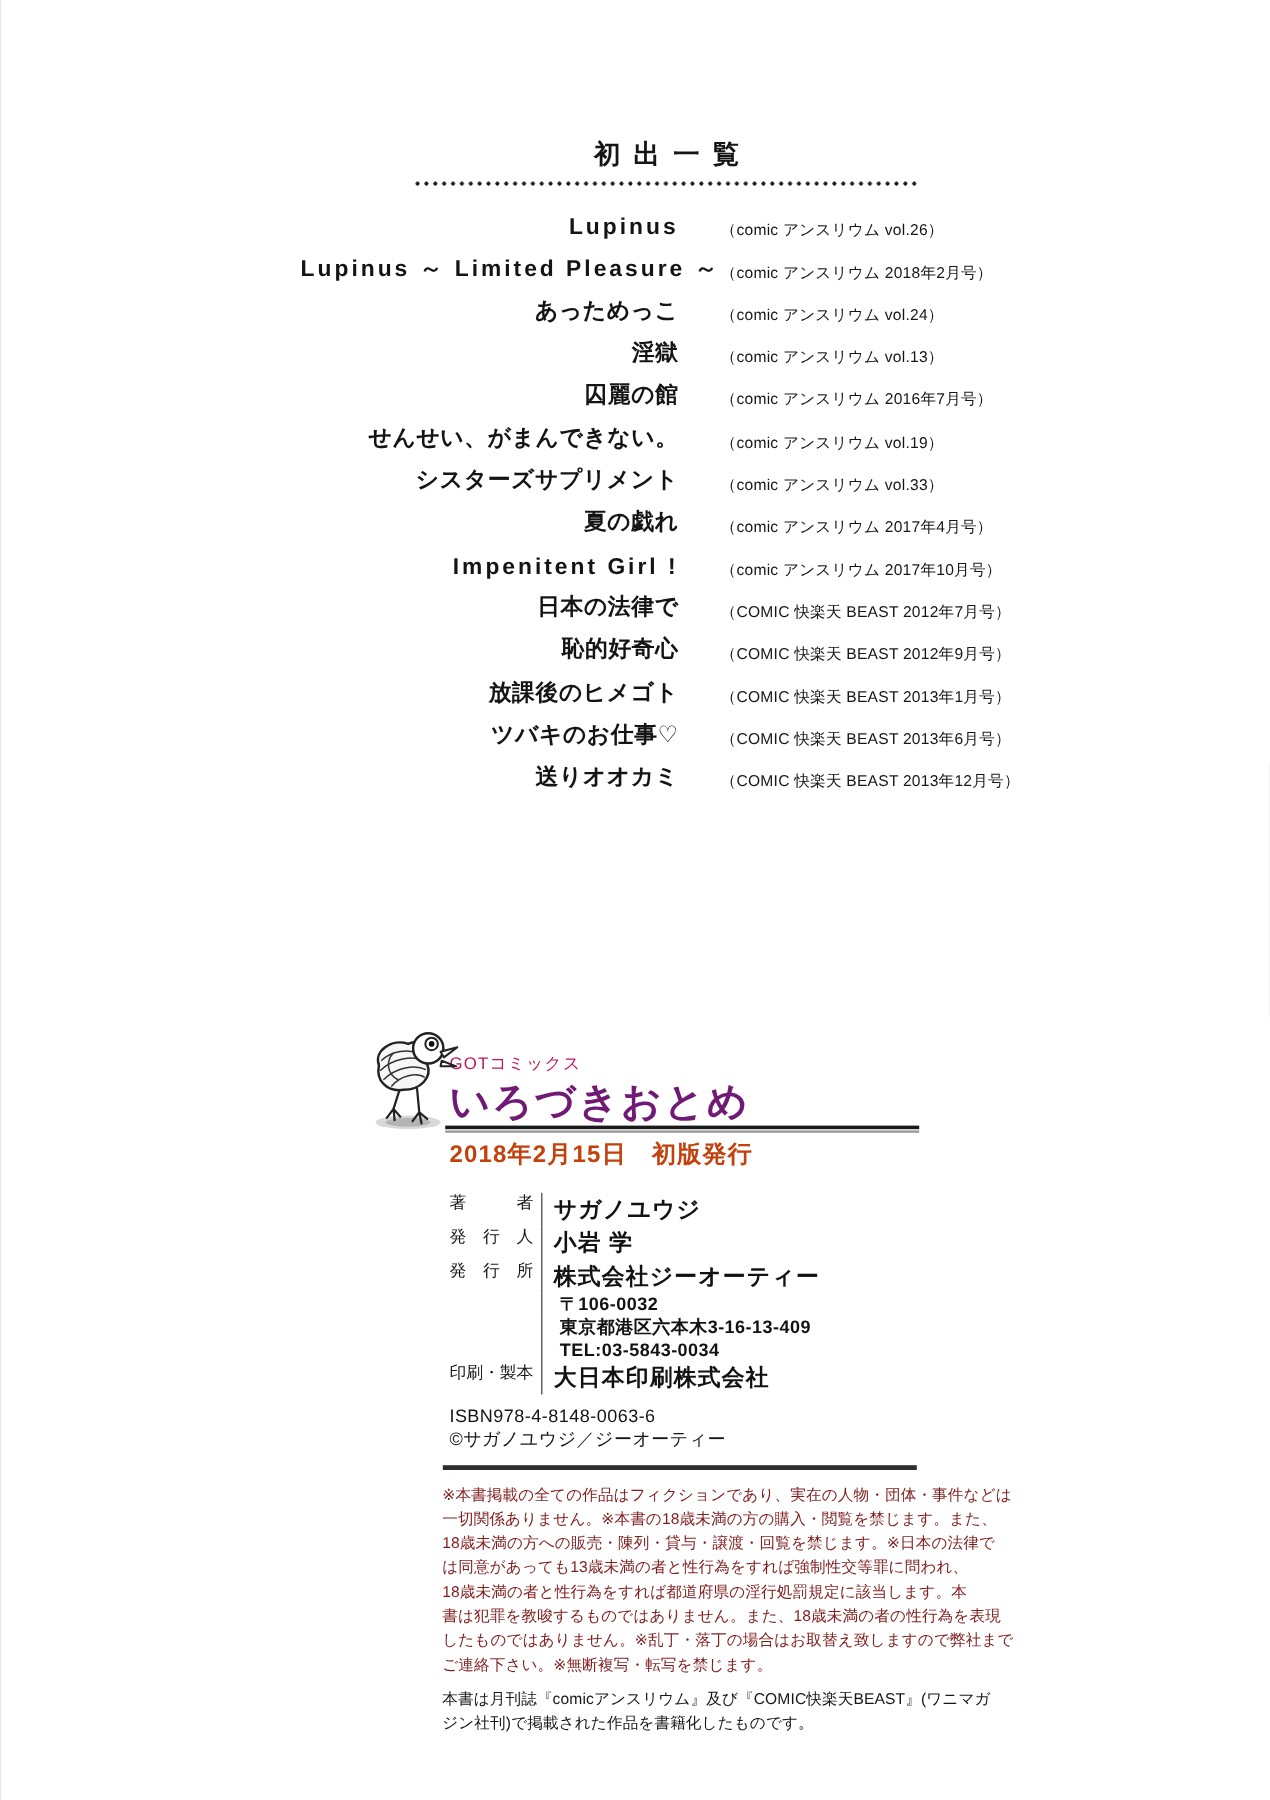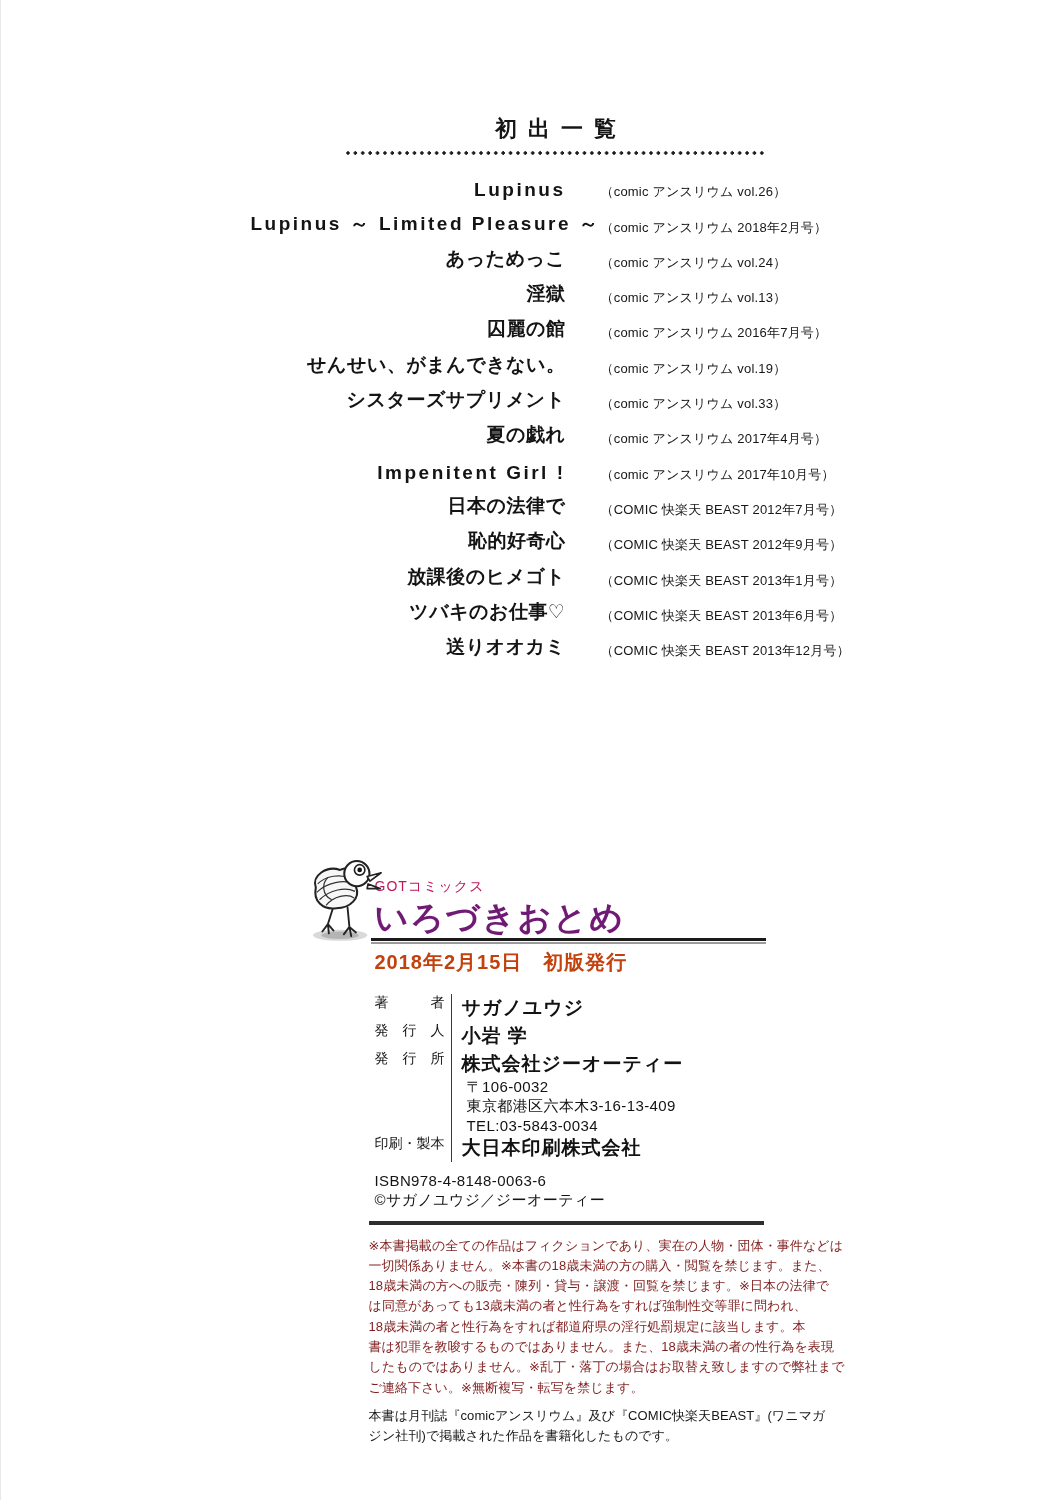--- a/index.html
+++ b/index.html
@@ -57,21 +57,21 @@
   .credit-label{
     width:70px;flex:0 0 70px;margin-right:6px;
     font-size:14px;color:#161616;white-space:nowrap;
     text-align:justify;text-align-last:justify;
   }
   .credit-value{
     border-left:1.7px solid #3a3a3a;padding-left:10px;
     font-size:19px;font-weight:600;letter-spacing:1px;color:#121212;
     align-self:stretch;display:flex;align-items:center;
   }
-  .credit-row.sub .credit-value{font-size:15px;font-weight:400;padding-left:15px;letter-spacing:0.4px;}
+  .credit-row.sub .credit-value{font-size:15px;font-weight:700;padding-left:15px;letter-spacing:0.4px;}
 
   .isbn-block{margin-top:9px;}
   .isbn-line,.copyright-line{font-size:15px;line-height:19px;letter-spacing:0.4px;color:#141414;}
 
   .thick-rule{margin-top:12px;margin-left:-6px;width:395px;height:4px;background:#2e2e2e;}
 
   .disclaimer{margin-top:11px;margin-left:-6px;width:402px;}
   .disclaimer-line{font-size:13px;line-height:20.3px;color:#7f1d1d;letter-spacing:0.1px;white-space:nowrap;}
   .note{margin-top:8px;margin-left:-6px;width:402px;}
   .note-line{font-size:13px;line-height:20.3px;color:#161616;letter-spacing:0.1px;white-space:nowrap;}

